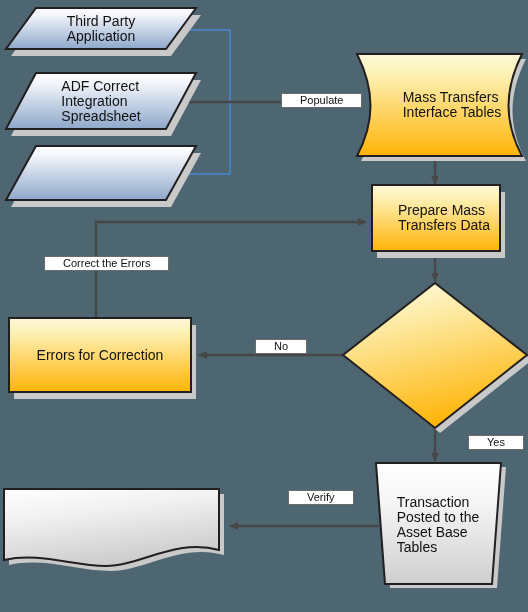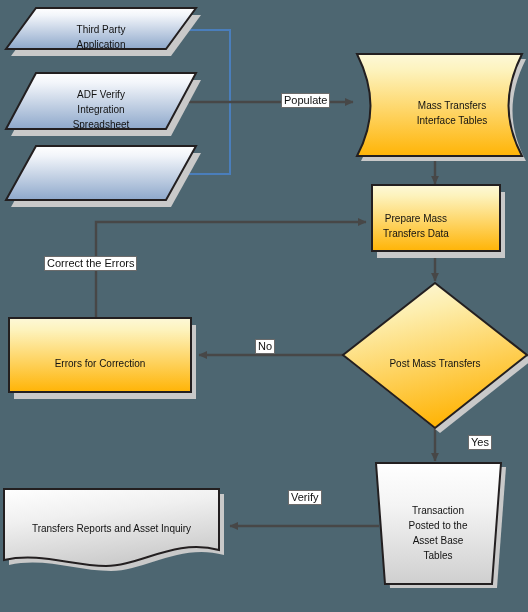--- a/index.html
+++ b/index.html
@@ -21,38 +21,37 @@
     left: 0;
     top: 0;
     width: 528px;
     height: 612px;
   }
   .node-label {
     position: absolute;
     display: flex;
     align-items: center;
     justify-content: center;
-    text-align: center;
+    text-align: left;
     color: #111111;
-    font-size: 10px;
+    font-size: 14px;
     line-height: 15px;
     font-family: "Liberation Sans", sans-serif;
     pointer-events: none;
     white-space: pre-line;
-    margin-top: 8px;
   }
   .edge-label {
     position: absolute;
     background: #ffffff;
     border: 1px solid #6b6b6b;
     color: #111111;
     font-size: 11px;
     line-height: 13px;
     font-family: "Liberation Sans", sans-serif;
-    padding: 0px 2px;
+    padding: 0px 18px;
     white-space: nowrap;
   }
 </style>
 </head>
 <body>
 
 <div id="canvas">
 
   <svg id="svg-layer" viewBox="0 0 528 612">
     <defs>
@@ -148,41 +147,39 @@
 
     <g>
       <path d="M4,489 L219,489 L219,550 C175,538 140,566 106,566 C72,566 40,552 4,560 Z" transform="translate(5,5)" fill="#c9c9c9"></path>
       <path d="M4,489 L219,489 L219,550 C175,538 140,566 106,566 C72,566 40,552 4,560 Z" fill="url(#gradGreyWide)" stroke="#231f20" stroke-width="2"></path>
     </g>
   </svg>
 
   <div class="node-label" style="left:6px; top:8px; width:190px; height:41px;">Third Party
 Application</div>
 
-  <div class="node-label" style="left:6px; top:73px; width:190px; height:56px;">ADF Verify
+  <div class="node-label" style="left:6px; top:73px; width:190px; height:56px;">ADF Correct
 Integration
 Spreadsheet</div>
 
 
   <div class="node-label" style="left:370px; top:54px; width:164px; height:102px;">Mass Transfers
 Interface Tables</div>
 
-  <div class="node-label" style="left:352px; top:185px; width:128px; height:66px;">Prepare Mass
+  <div class="node-label" style="left:380px; top:185px; width:128px; height:66px;">Prepare Mass
 Transfers Data</div>
 
-  <div class="node-label" style="left:355px; top:340px; width:160px; height:30px;">Post Mass Transfers</div>
 
   <div class="node-label" style="left:383px; top:466px; width:110px; height:118px;">Transaction
 Posted to the
 Asset Base
 Tables</div>
 
   <div class="node-label" style="left:9px; top:318px; width:182px; height:74px;">Errors for Correction</div>
 
-  <div class="node-label" style="left:4px; top:489px; width:215px; height:62px;">Transfers Reports and Asset Inquiry</div>
 
   <div class="edge-label" style="left:281px; top:93px;">Populate</div>
 
   <div class="edge-label" style="left:44px; top:256px;">Correct the Errors</div>
 
   <div class="edge-label" style="left:255px; top:339px;">No</div>
 
   <div class="edge-label" style="left:420px; top:435px;margin-left:48px;">Yes</div>
 
   <div class="edge-label" style="left:288px; top:490px;">Verify</div>

